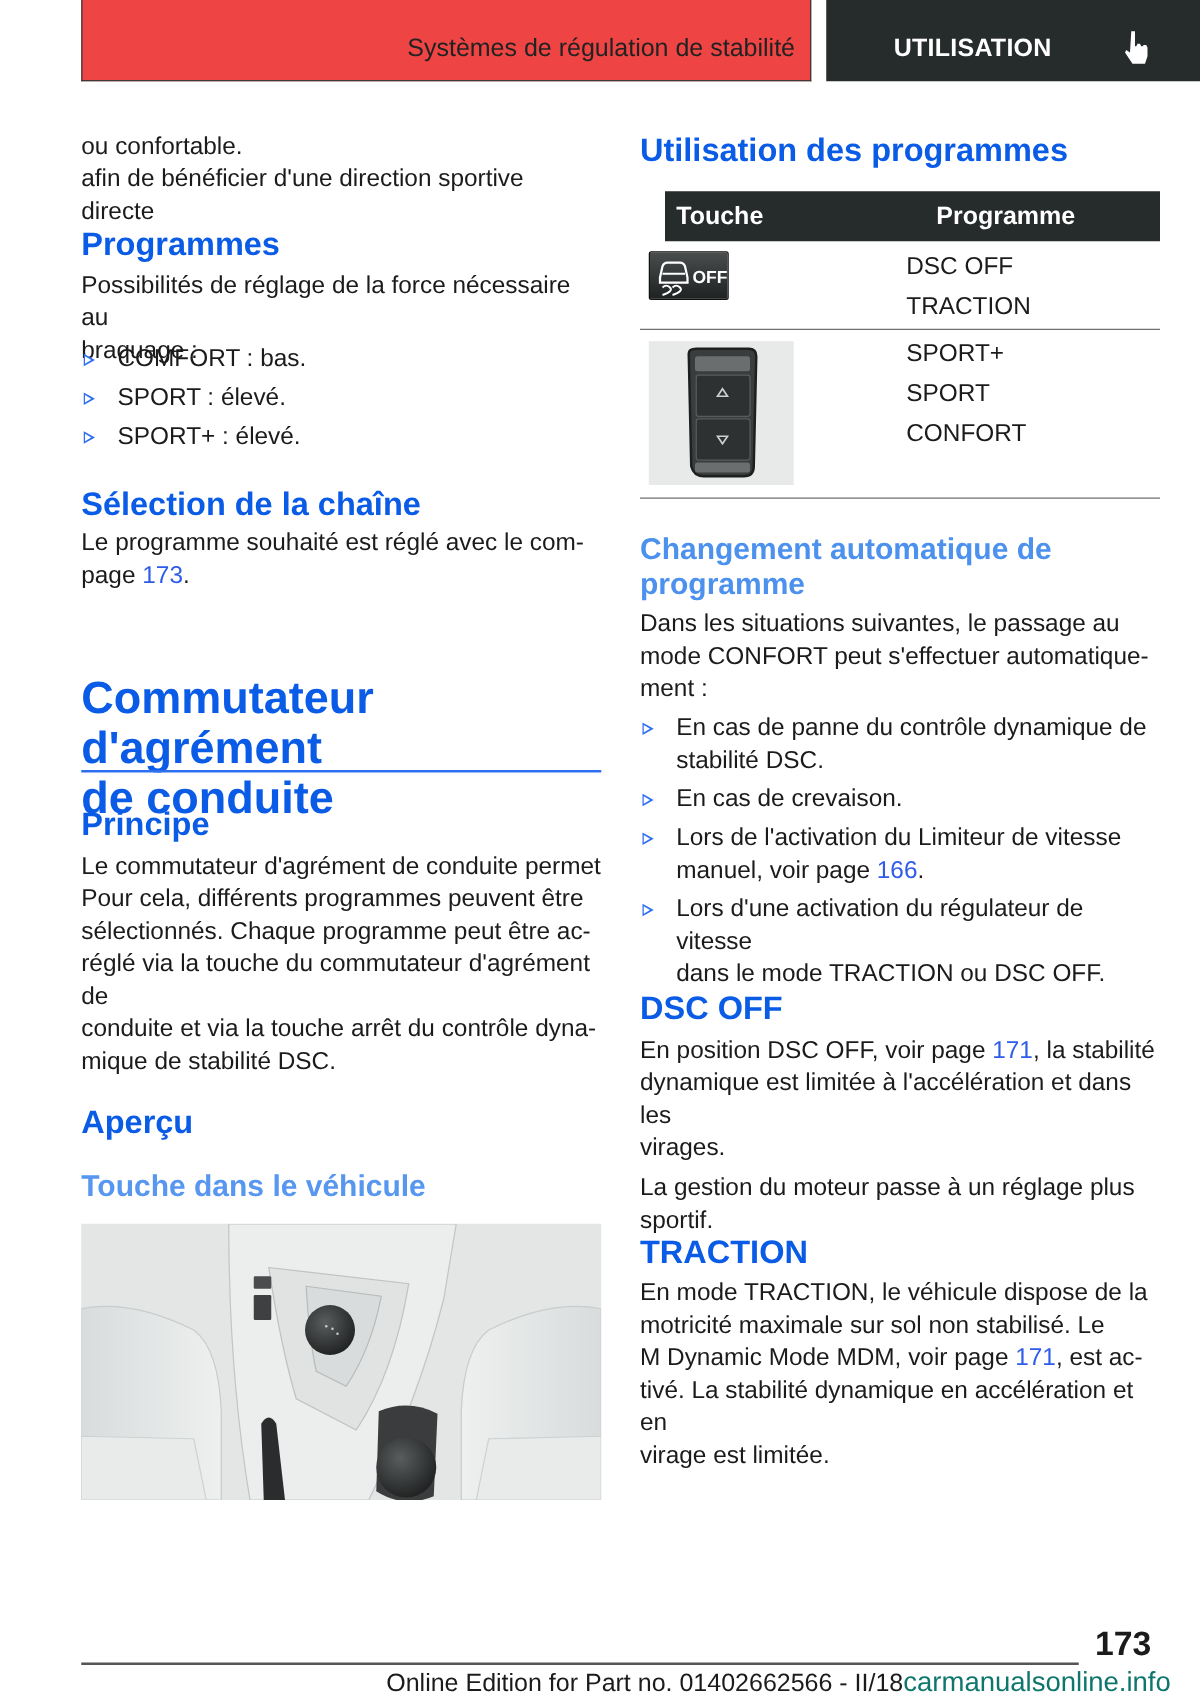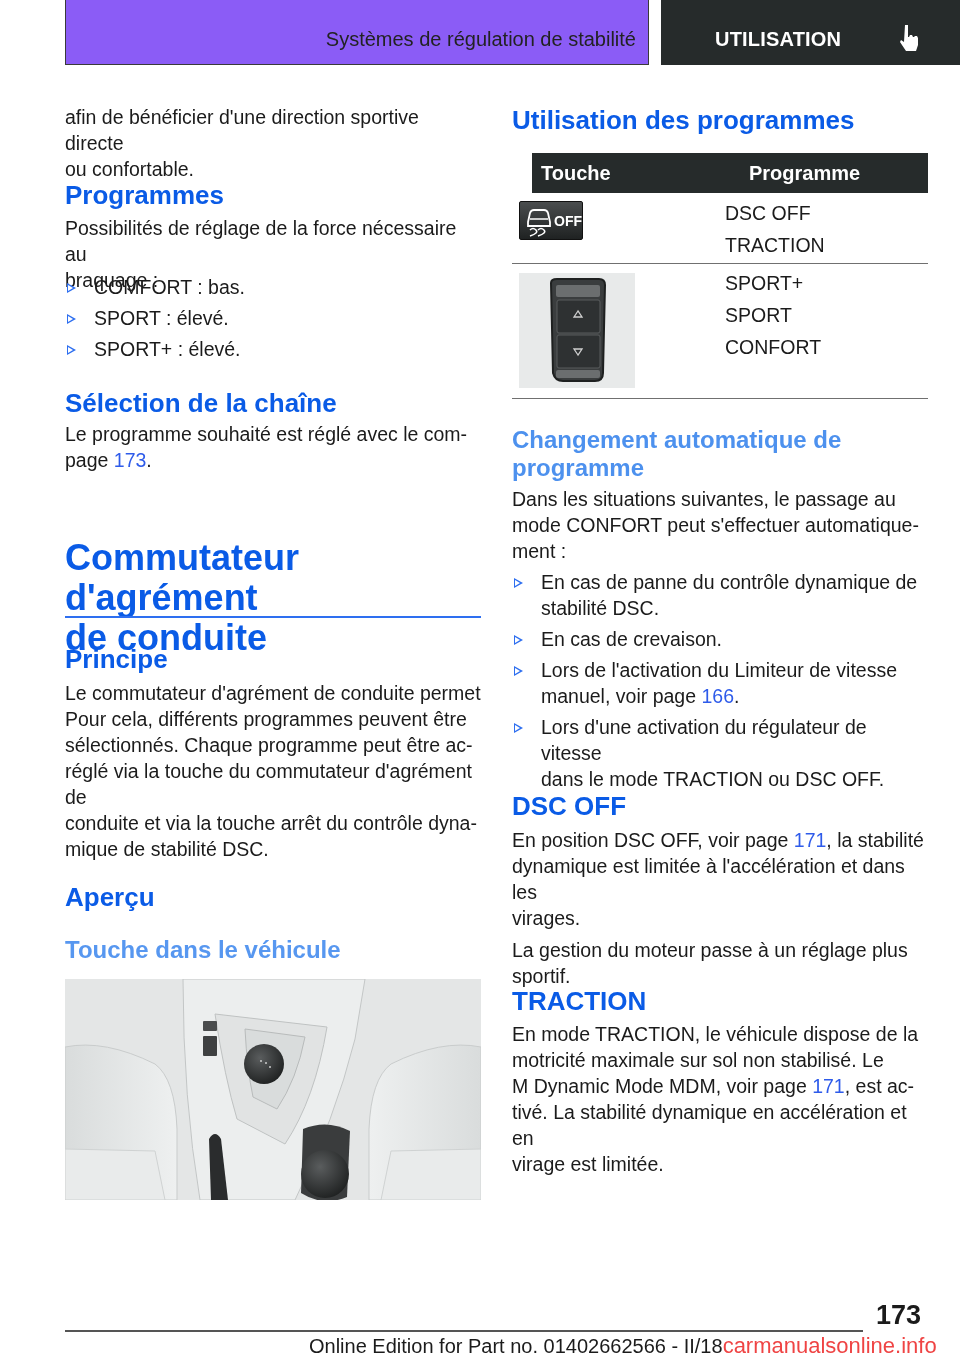--- a/index.html
+++ b/index.html
@@ -2,21 +2,21 @@
 <html><head>
 <meta charset="utf-8">
 <style>
   * { box-sizing: border-box; margin: 0; padding: 0; }
   html, body { width: 960px; height: 1362px; background: #ffffff; overflow: hidden; }
   body { position: relative; font-family: "Liberation Sans", "DejaVu Sans", sans-serif; color: #1b1b1b; }
 
   
   .hdr-left {
     position: absolute; left: 65px; top: 0; width: 584px; height: 65px;
-    border: 1px solid #3a3a3a; border-top: none; background: #8b5cf6;
+    border: 1px solid #3a3a3a; border-top: none; background: #ef4444;
   }
   .hdr-left .chapter {
     position: absolute; right: 12px; top: 28px; font-size: 20px; color: #222;
   }
   .hdr-right {
     position: absolute; left: 661px; top: 0; width: 299px; height: 65px; background: #262b2b;
   }
   .hdr-right .section {
     position: absolute; left: 54px; top: 28px; font-size: 20px; color: #fff; font-weight: bold; letter-spacing: 0.2px;
   }
@@ -50,39 +50,39 @@
   .tbl { position: absolute; left: 512px; top: 153px; width: 416px; }
   .tbl-head { height: 40px; background: #262b2b; display: flex; align-items: center; margin-left: 20px; }
   .tbl-head .th { color: #fff; font-weight: bold; font-size: 20px; }
   .tbl-row { position: relative; border-bottom: 1px solid #707070; }
   .cell-prog { position: absolute; left: 213px; font-size: 19.5px; line-height: 32px; }
 
   
   .footer-rule { position: absolute; left: 65px; top: 1330px; width: 798px; height: 2px; background: #555; }
   .page-num { position: absolute; left: 876px; top: 1300px; font-size: 27px; font-weight: bold; color: #1b1b1b; }
   .footer-text { position: absolute; left: 309px; top: 1333px; font-size: 20px; color: #1b1b1b; white-space: nowrap; }
-  .footer-wm { font-size: 22px; color: #ef4444; }
+  .footer-wm { font-size: 22px; color: #0f766e; }
 </style>
 </head>
 <body>
 
 <div class="hdr-left">
   <span class="chapter">Systèmes de régulation de stabilité</span>
 </div>
 <div class="hdr-right">
   <span class="section">UTILISATION</span>
   <svg class="hand" viewBox="0 0 24 28">
     <path d="M8 1 h3 v12 h1 l1-2 h2 l1 2 h1 l1 -1 h2 l1 2 v7 l-2 6 h-10 l-6 -9 l1 -2 l3 2 z" fill="#ffffff"></path>
   </svg>
 </div>
 
 <div class="col col-left">
   <div class="abs p" style="top:104px;left:0;">
+    <div>ou confortable.</div>
     <div>afin de bénéficier d'une direction sportive directe</div>
-    <div>ou confortable.</div>
   </div>
 
   <div class="abs h2" style="top:180px;left:0;">Programmes</div>
   <div class="abs p" style="top:215px;left:0;">
     <div>Possibilités de réglage de la force nécessaire au</div>
     <div>braquage :</div>
   </div>
   <div class="abs" style="top:274px;left:0;width:416px;">
     <div class="bullet" style="margin-bottom:5px;"><span class="tri"></span><span>COMFORT : bas.</span></div>
     <div class="bullet" style="margin-bottom:5px;"><span class="tri"></span><span>SPORT : élevé.</span></div>

